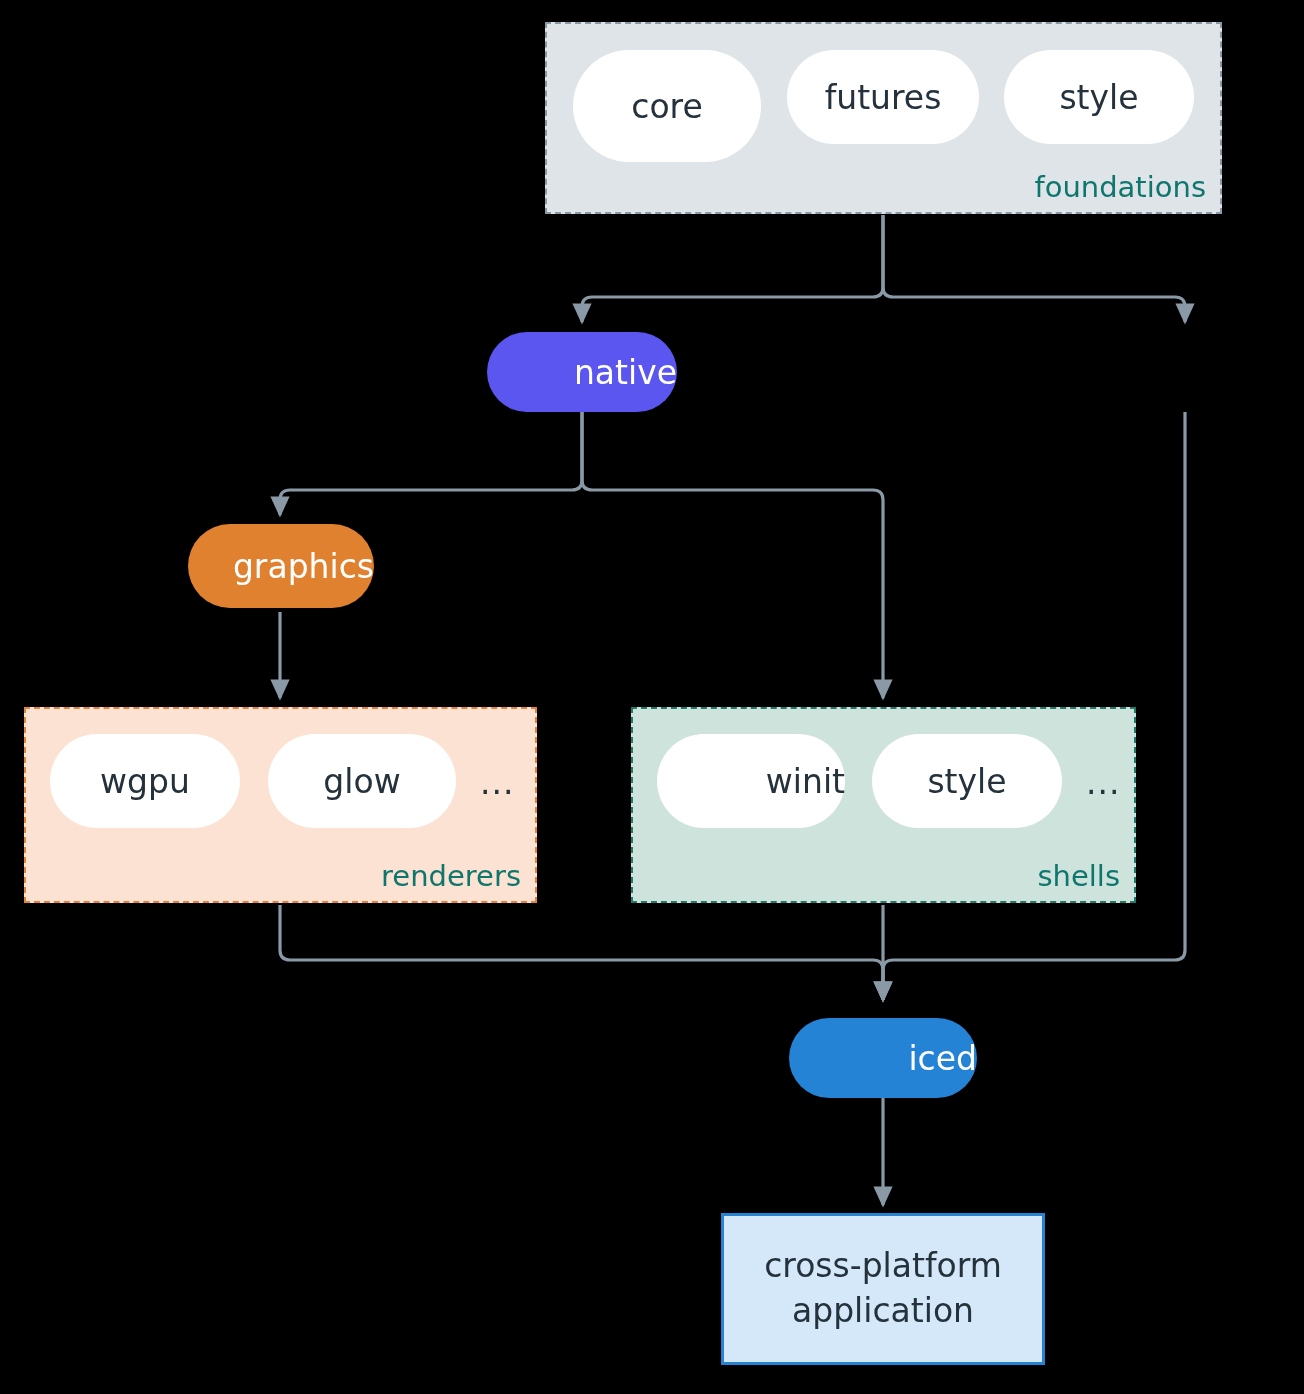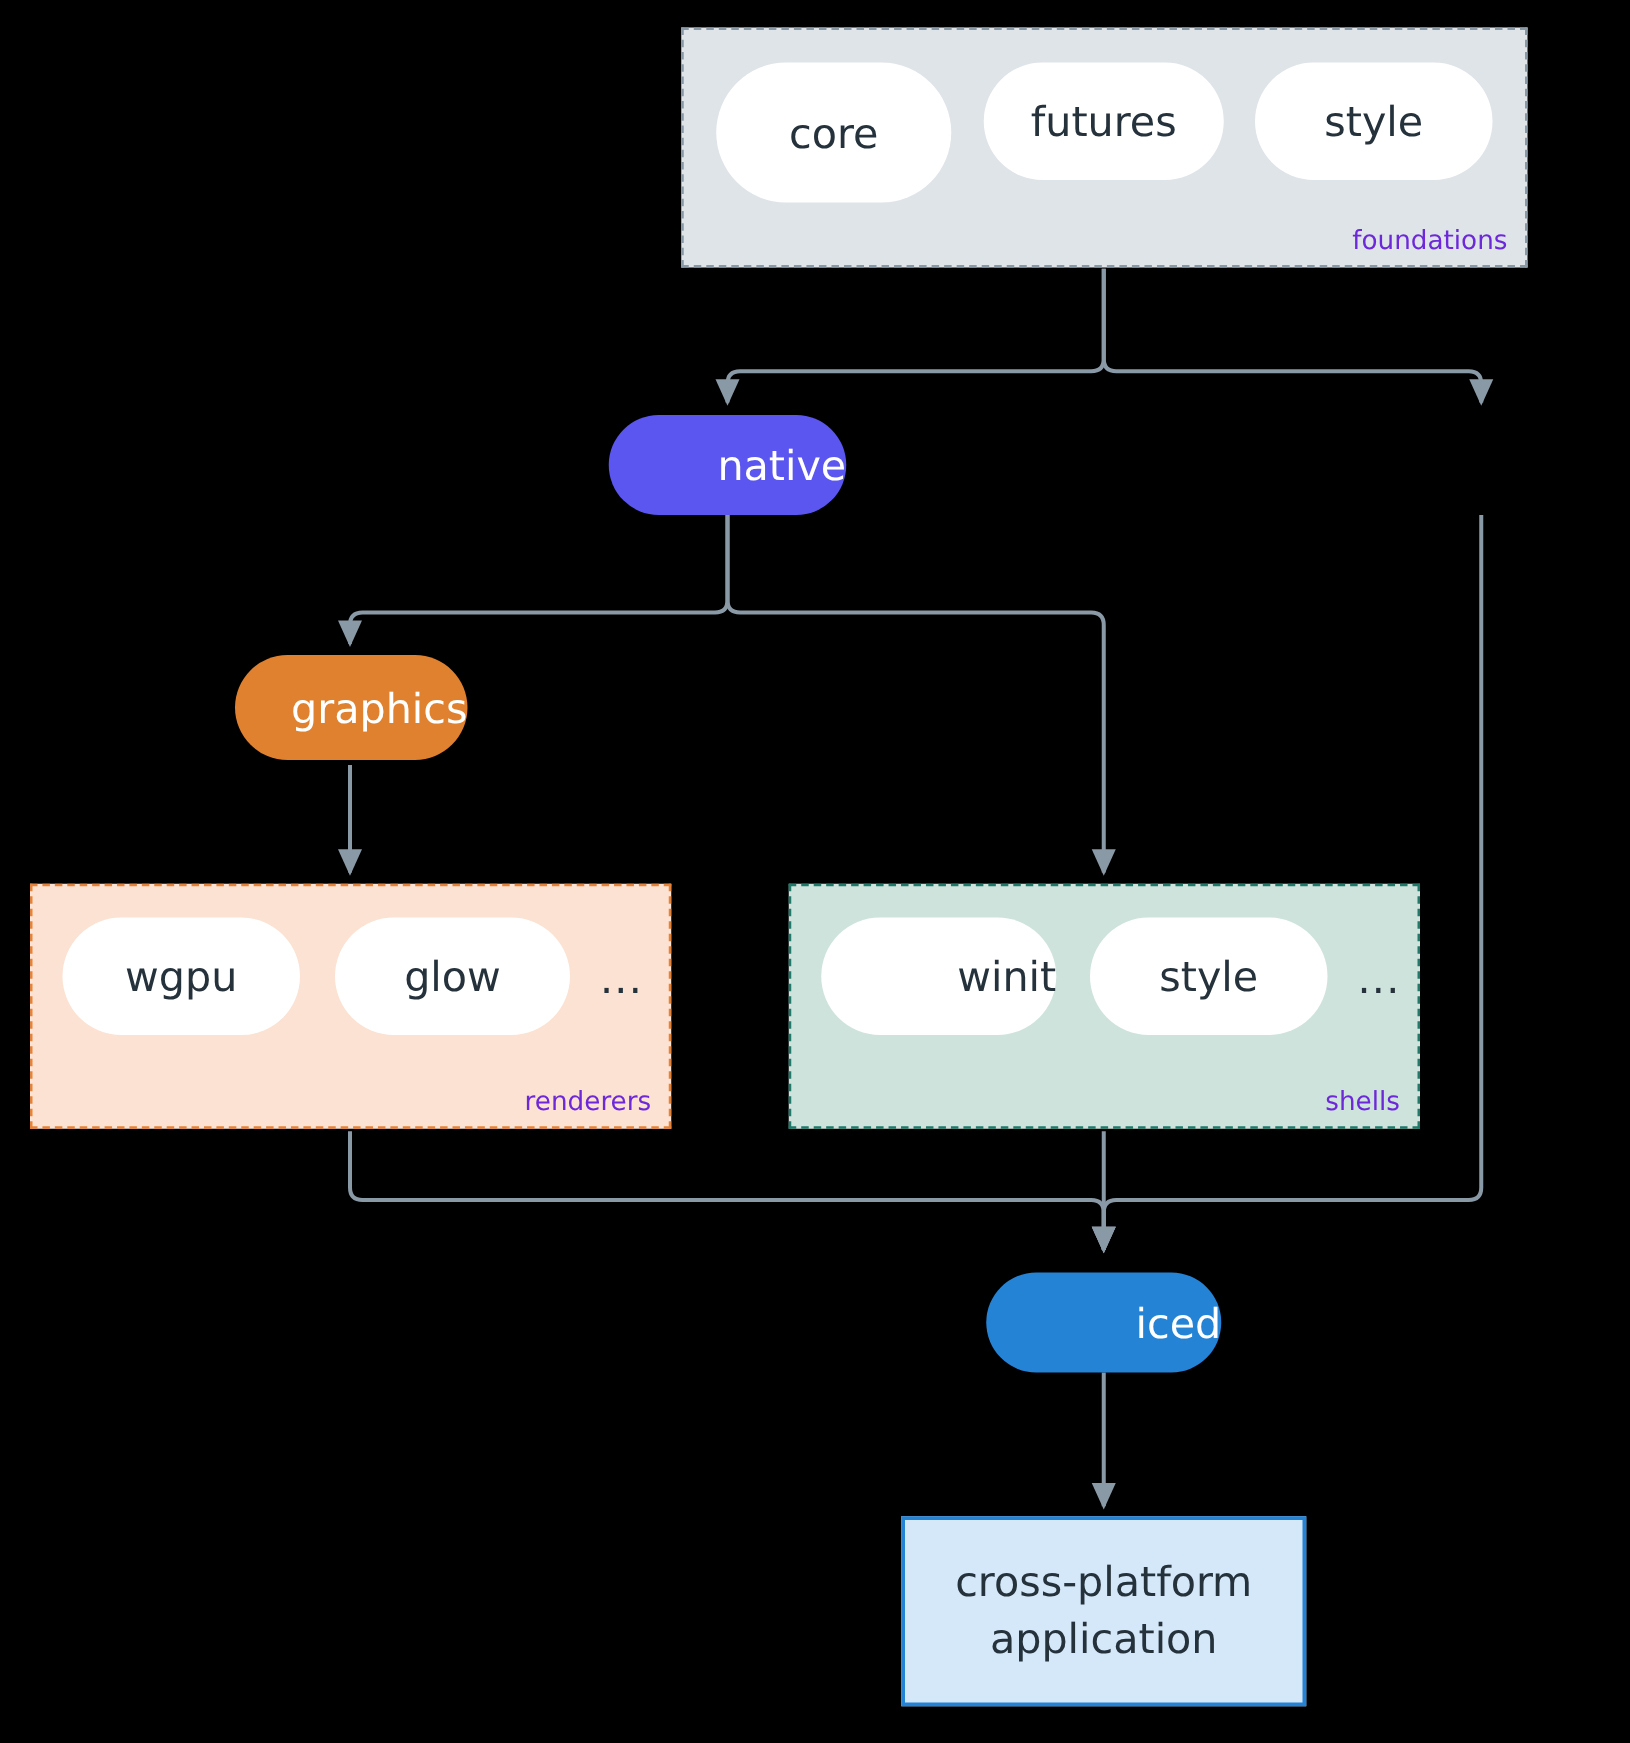--- a/index.html
+++ b/index.html
@@ -26,22 +26,22 @@
   .cluster {
     position: absolute;
     box-sizing: border-box;
     border-width: 2px;
     border-style: dashed;
   }
   .cluster-label {
     position: absolute;
     right: 14px;
     bottom: 8px;
-    font-size: 21px;
-    color: #6d28d9;
+    font-size: 29px;
+    color: #0f766e;
     white-space: nowrap;
   }
   .pill {
     position: absolute;
     box-sizing: border-box;
     display: flex;
     align-items: center;
     justify-content: center;
     border-radius: 999px;
     background: #ffffff;

